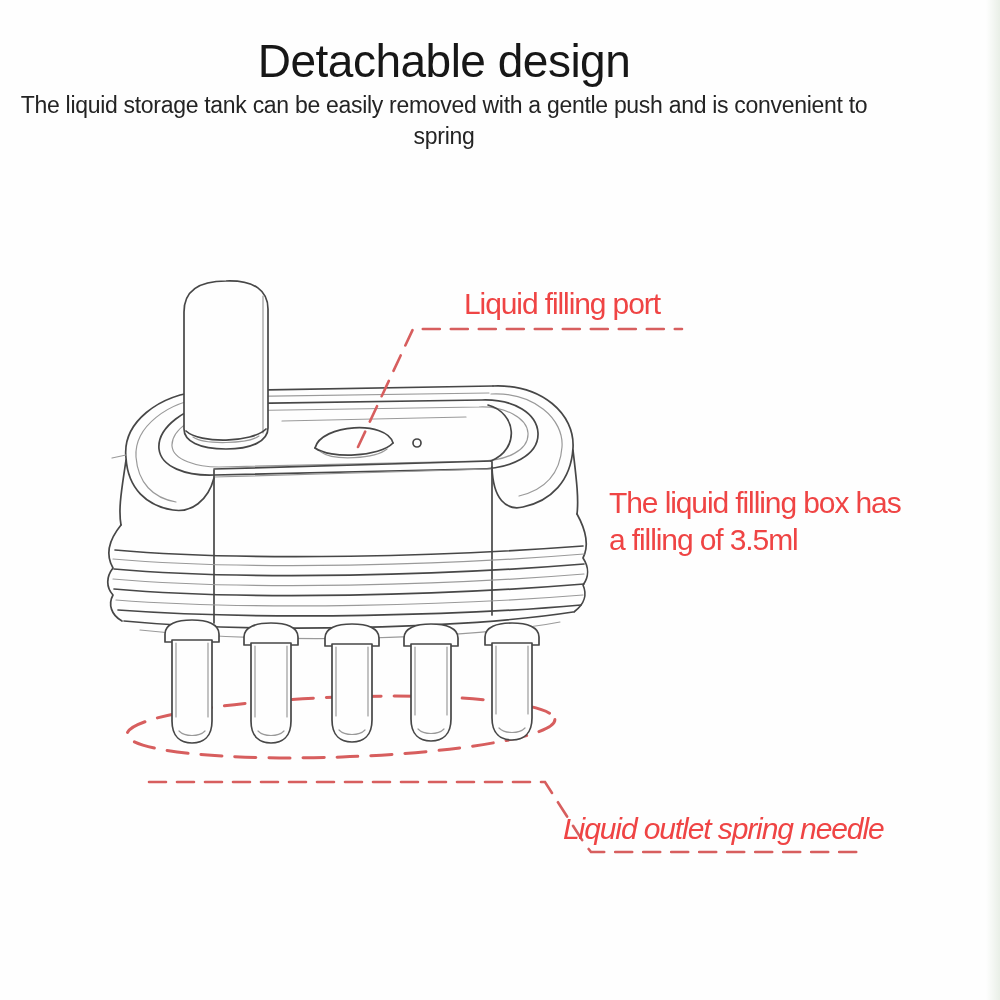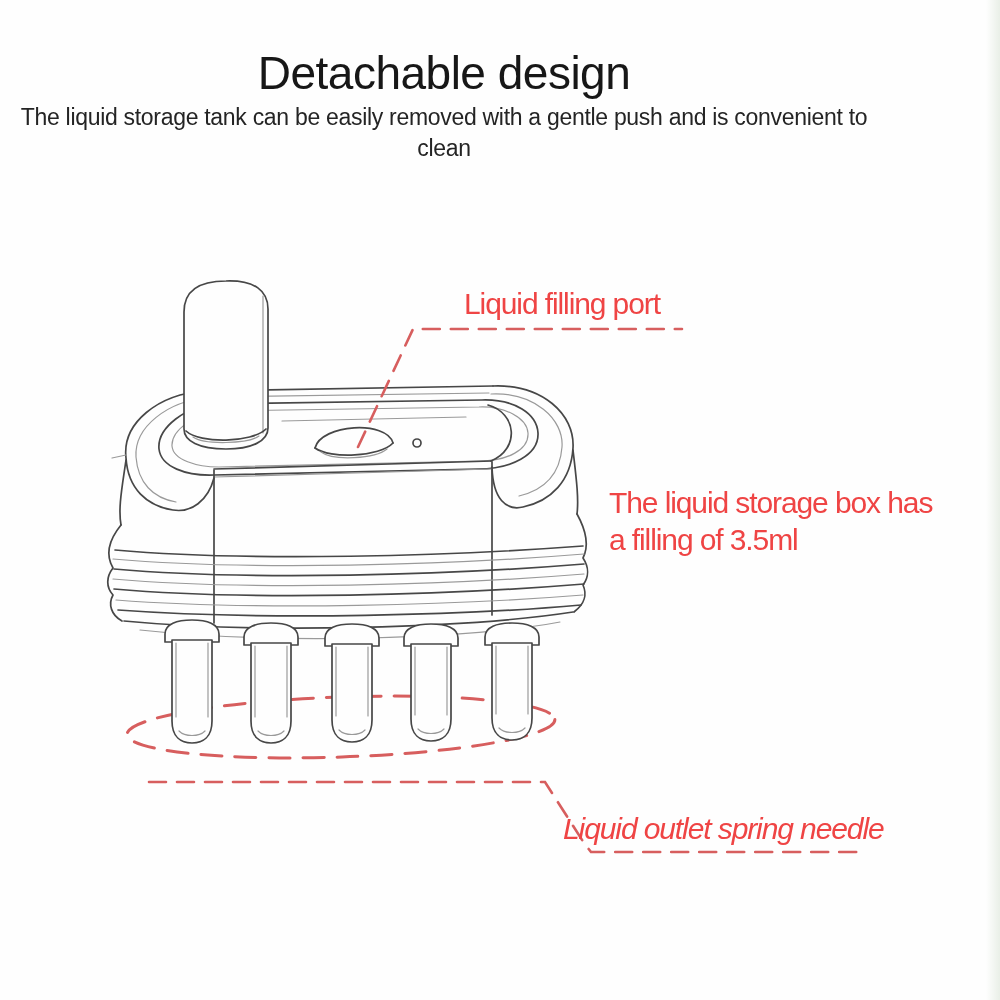--- a/index.html
+++ b/index.html
@@ -14,21 +14,21 @@
     width:1000px;height:1000px;position:relative;overflow:hidden;
     background:var(--bg);
     font-family:"Liberation Sans","DejaVu Sans",sans-serif;
     color:var(--text);
   }
   .edge-strip{
     position:absolute;right:0;top:0;width:14px;height:100%;
     background:linear-gradient(to right,rgba(235,241,233,0),#e9efe7);
     pointer-events:none;
   }
-  .header{position:absolute;top:12px;left:0;width:888px;text-align:center;}
+  .header{position:absolute;top:0;left:0;width:888px;text-align:center;}
   .title{
     margin-top:36px;font-size:46px;font-weight:400;letter-spacing:-.5px;
     color:#171717;line-height:50px;
   }
   .subtitle{
     margin:4px auto 0 auto;max-width:950px;font-size:23px;line-height:31px;
     letter-spacing:-.3px;color:#242424;font-weight:400;
   }
   .label{
     position:absolute;font-size:30px;letter-spacing:-1.1px;color:#ef4444;
@@ -46,21 +46,21 @@
 </style>
 </head>
 <body>
 
 <div class="edge-strip"></div>
 
 <div class="header">
   <div class="title">Detachable design</div>
   <div class="subtitle">
     <div>The liquid storage tank can be easily removed with a gentle push and is convenient to</div>
-    <div>clean</div>
+    <div>spring</div>
   </div>
 </div>
 
 <svg width="1000" height="1000" viewBox="0 0 1000 1000" aria-hidden="true">
 
   <g>
     <path class="ink" d="M205,391 L493,386"></path>
     <path class="ink-light" d="M210,397 L489,393"></path>
     <path class="ink" d="M205,391 C158,394 122,423 126,458 C128,489 147,506 173,510 C191,513 208,501 214,478"></path>
     <path class="ink" d="M493,386 C542,384 575,414 573,448 C571,481 551,501 523,507 C506,511 493,499 492,467"></path>
@@ -152,17 +152,17 @@
     </g>
   </g>
 
   <path class="red-dash" d="M358,447 L413,329 L682,329"></path>
   <path class="red-dash" d="M149,782 L545,782 L584,843 L591,852 L858,852"></path>
 </svg>
 
 <div class="label" id="label-filling-port">Liquid filling port</div>
 
 <div class="label" id="label-capacity">
-  <div>The liquid storage box has</div>
+  <div>The liquid filling box has</div>
   <div>a filling of 3.5ml</div>
 </div>
 
 <div class="label" id="label-outlet">Liquid outlet spring needle</div>
 
 </body></html>

